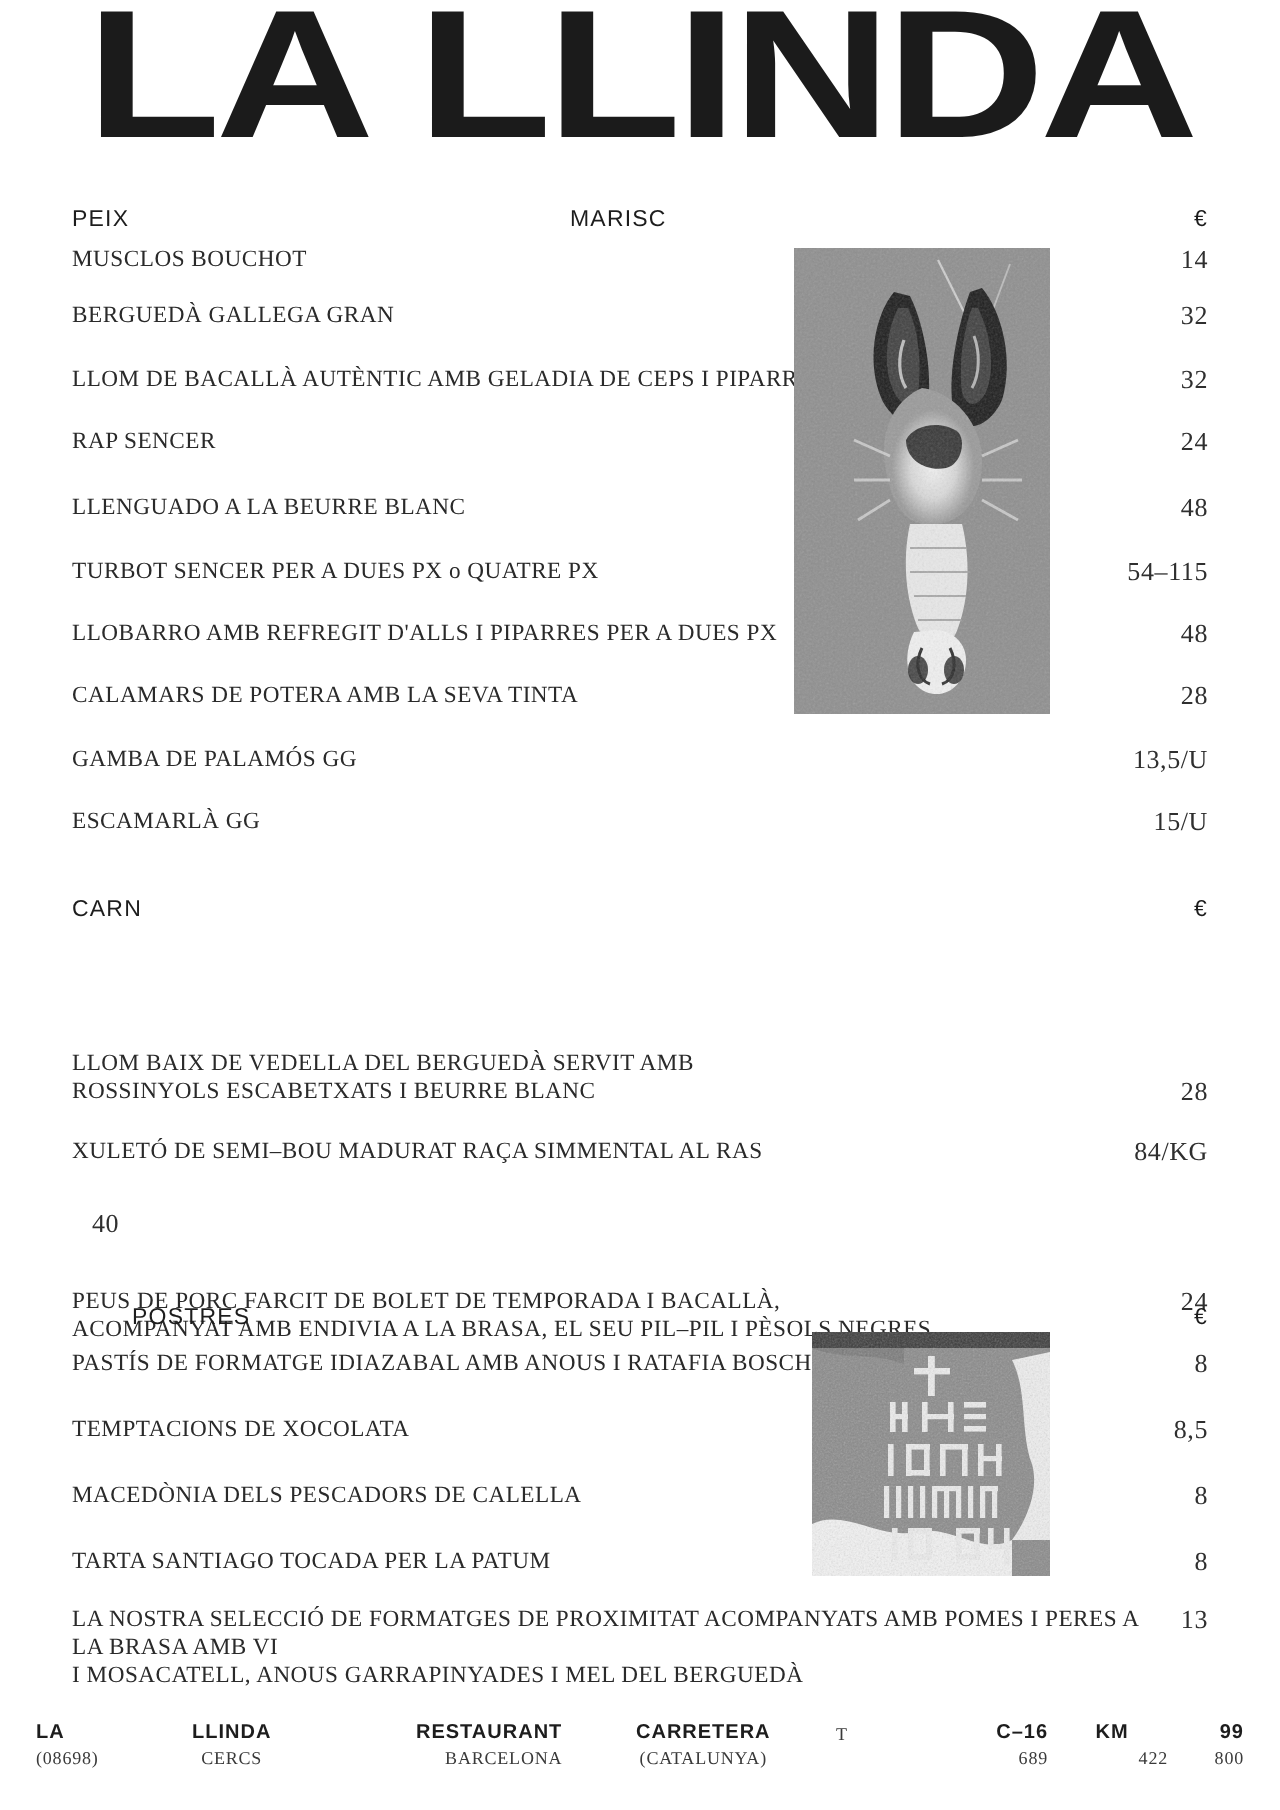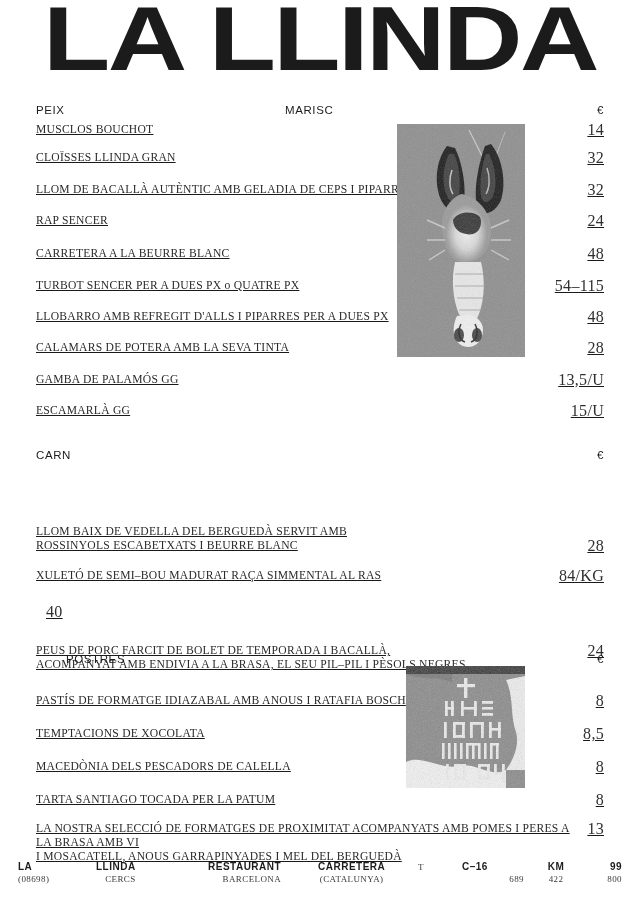--- a/index.html
+++ b/index.html
@@ -61,41 +61,41 @@
     font-family: "Liberation Sans", sans-serif;
     font-size: 11.5px;
     letter-spacing: 0.6px;
     color: #1d1d1d;
     line-height: 16px;
   }
   .section-head .sh-label { left: 0; }
   .section-head .sh-sublabel { left: 249px; }
   .section-head .sh-currency { right: 0; }
 
-  .rows { margin: 0 18px 0 18px; position: relative; text-decoration: underline; }
+  .rows { margin: 0 18px 0 18px; position: relative; }
 
   .row {
     position: relative;
     display: flex;
     align-items: flex-start;
     justify-content: space-between;
   }
   .row-name {
     font-family: "Liberation Serif", serif;
     font-size: 11.6px;
     letter-spacing: 0.25px;
     color: #2a2a2a;
     line-height: 14px;
     white-space: pre-line;
     flex: 0 1 auto;
     max-width: 560px;
   }
   .row-price {
     font-family: "Liberation Serif", serif;
-    font-size: 16px;
+    font-size: 13px;
     letter-spacing: 0.3px;
     color: #2f2f2f;
     line-height: 14px;
     text-align: center;
     flex: 0 0 auto;
     padding-left: 10px;
   }
 
   
   .photo {
@@ -151,33 +151,33 @@
     <span class="sh-sublabel">MARISC</span>
     <span class="sh-currency">€</span>
   </div>
 
   <div class="rows" style="position:absolute; top:45px; left:18px; right:18px;">
     <div class="row" style="height:28px;">
       <span class="row-name">MUSCLOS BOUCHOT</span>
       <span class="row-price">14</span>
     </div>
     <div class="row" style="height:32px;">
-      <span class="row-name">CLOÏSSES LLINDA GRAN</span>
+      <span class="row-name">BERGUEDÀ GALLEGA GRAN</span>
       <span class="row-price">32</span>
     </div>
     <div class="row" style="height:31px;">
       <span class="row-name">LLOM DE BACALLÀ AUTÈNTIC AMB GELADIA DE CEPS I PIPARRES</span>
       <span class="row-price">32</span>
     </div>
     <div class="row" style="height:33px;">
       <span class="row-name">RAP SENCER</span>
       <span class="row-price">24</span>
     </div>
     <div class="row" style="height:32px;">
-      <span class="row-name">CARRETERA A LA BEURRE BLANC</span>
+      <span class="row-name">LLENGUADO A LA BEURRE BLANC</span>
       <span class="row-price">48</span>
     </div>
     <div class="row" style="height:31px;">
       <span class="row-name">TURBOT SENCER PER A DUES PX o QUATRE PX</span>
       <span class="row-price">54–115</span>
     </div>
     <div class="row" style="height:31px;">
       <span class="row-name">LLOBARRO  AMB REFREGIT D'ALLS I PIPARRES PER A DUES PX</span>
       <span class="row-price">48</span>
     </div>
@@ -264,21 +264,21 @@
 ACOMPANYAT AMB ENDIVIA A LA BRASA, EL SEU PIL–PIL I PÈSOLS NEGRES</span>
       <span class="row-price" style="align-self:flex-start;">24</span>
     </div>
   </div>
 
   <div class="section-head" style="position:absolute; top:573px; left:18px; right:18px;margin-left:48px;">
     <span class="sh-label">POSTRES</span>
     <span class="sh-currency">€</span>
   </div>
 
-  <div class="rows" style="position:absolute; top:616px; left:18px; right:18px;">
+  <div class="rows" style="position:absolute; top:597px; left:18px; right:18px;">
     <div class="row" style="height:33px;">
       <span class="row-name">PASTÍS DE FORMATGE IDIAZABAL AMB ANOUS I RATAFIA BOSCH</span>
       <span class="row-price">8</span>
     </div>
     <div class="row" style="height:33px;">
       <span class="row-name">TEMPTACIONS DE XOCOLATA</span>
       <span class="row-price">8,5</span>
     </div>
     <div class="row" style="height:33px;">
       <span class="row-name">MACEDÒNIA DELS PESCADORS DE CALELLA</span>
@@ -369,41 +369,41 @@
     </svg>
   </div>
 
 </div>
 
 <div class="footer">
   <div class="footer-col" style="left:0px; text-align:left;">
     <span class="footer-top">LA</span>
     <span class="footer-bot">(08698)</span>
   </div>
-  <div class="footer-col" style="left:78px; text-align:right;">
+  <div class="footer-col" style="left:78px; text-align:center;">
     <span class="footer-top">LLINDA</span>
     <span class="footer-bot">CERCS</span>
   </div>
   <div class="footer-col" style="left:190px; text-align:left;">
     <span class="footer-top">RESTAURANT</span>
     <span class="footer-bot" style="text-align:right;">BARCELONA</span>
   </div>
   <div class="footer-col" style="left:300px; text-align:center;">
     <span class="footer-top">CARRETERA</span>
     <span class="footer-bot">(CATALUNYA)</span>
   </div>
   <div class="footer-col" style="left:400px; text-align:center;">
     <span class="footer-top"></span>
     <span class="footer-bot">T</span>
   </div>
   <div class="footer-col" style="left:430px; width:76px; text-align:left;">
-    <span class="footer-top" style="display:block; margin-left:14px;">C–16</span>
+    <span class="footer-top" style="display:block; margin-left:14px;text-align:right;">C–16</span>
     <span class="footer-bot" style="display:block; text-align:right;">689</span>
   </div>
   <div class="footer-col" style="left:510px; width:56px; text-align:center;">
     <span class="footer-top">KM</span>
-    <span class="footer-bot" style="">422</span>
+    <span class="footer-bot" style="text-align:right;">422</span>
   </div>
   <div class="footer-col" style="right:0px; width:40px; text-align:right;">
     <span class="footer-top">99</span>
     <span class="footer-bot">800</span>
   </div>
 </div>
 
 </body></html>

